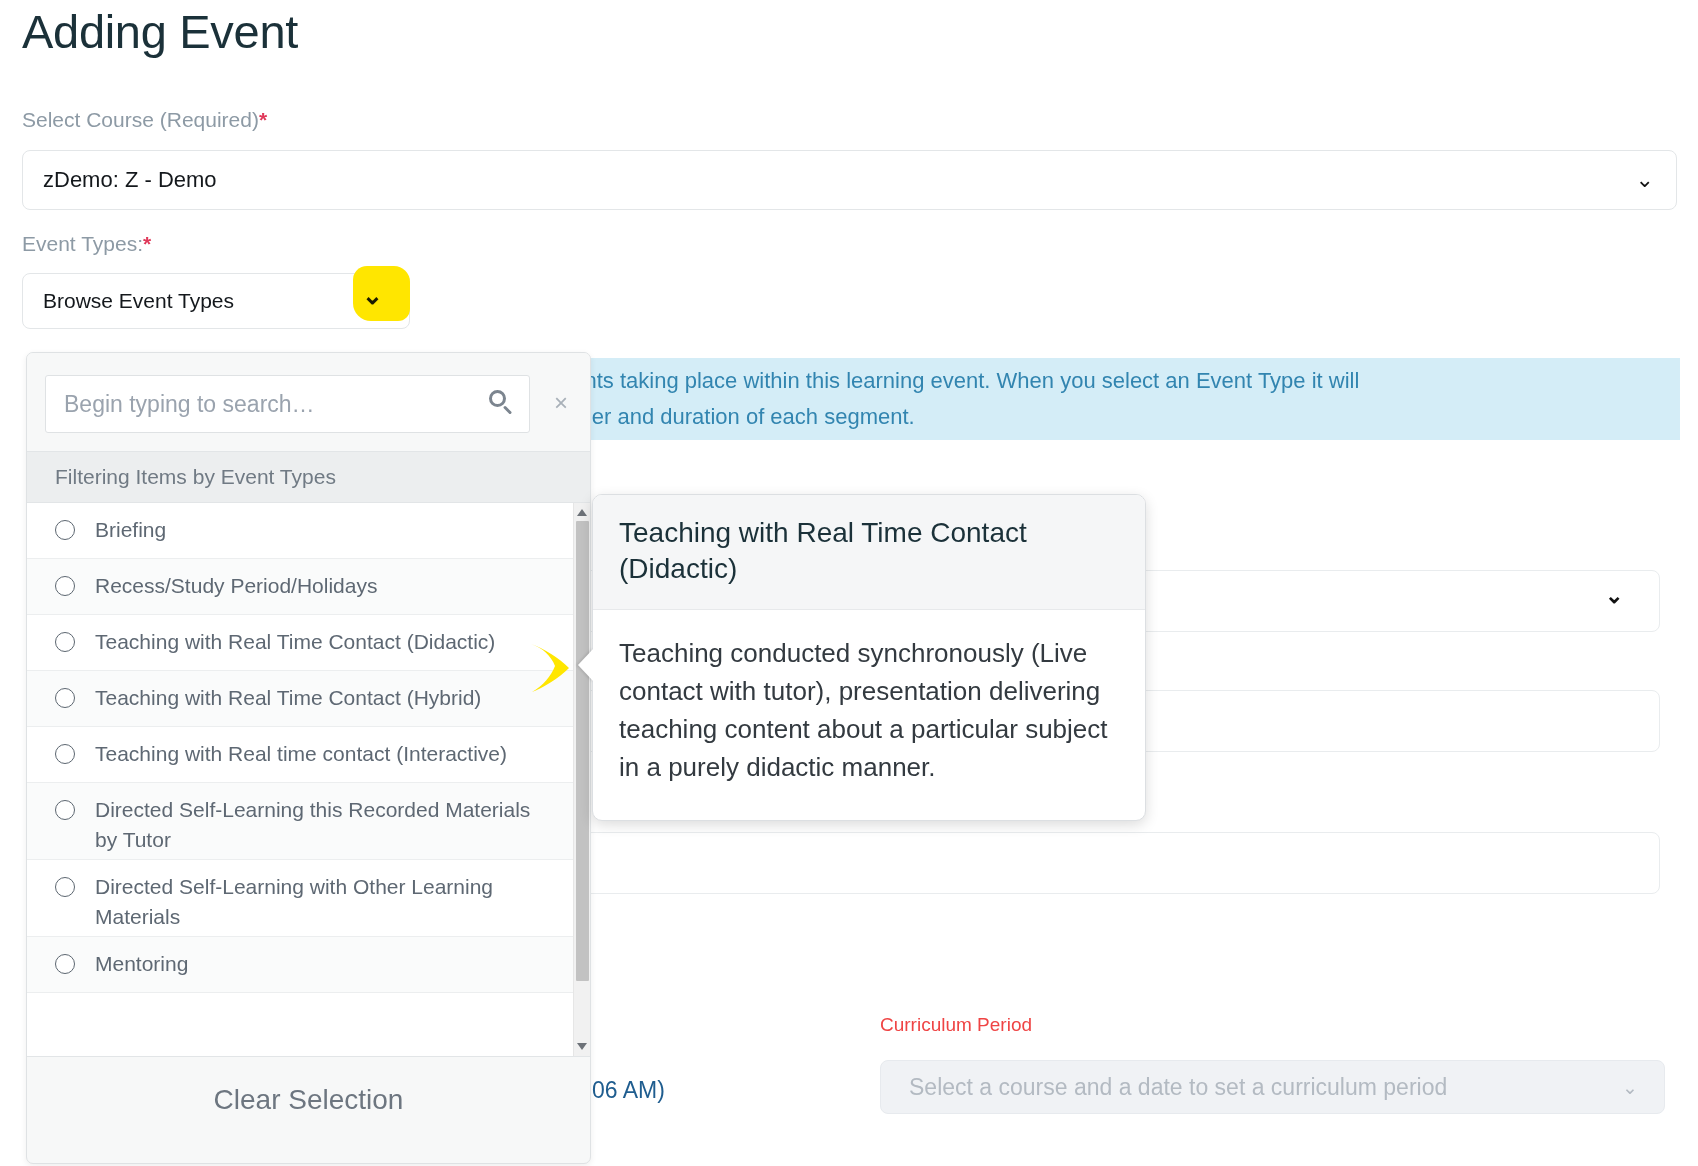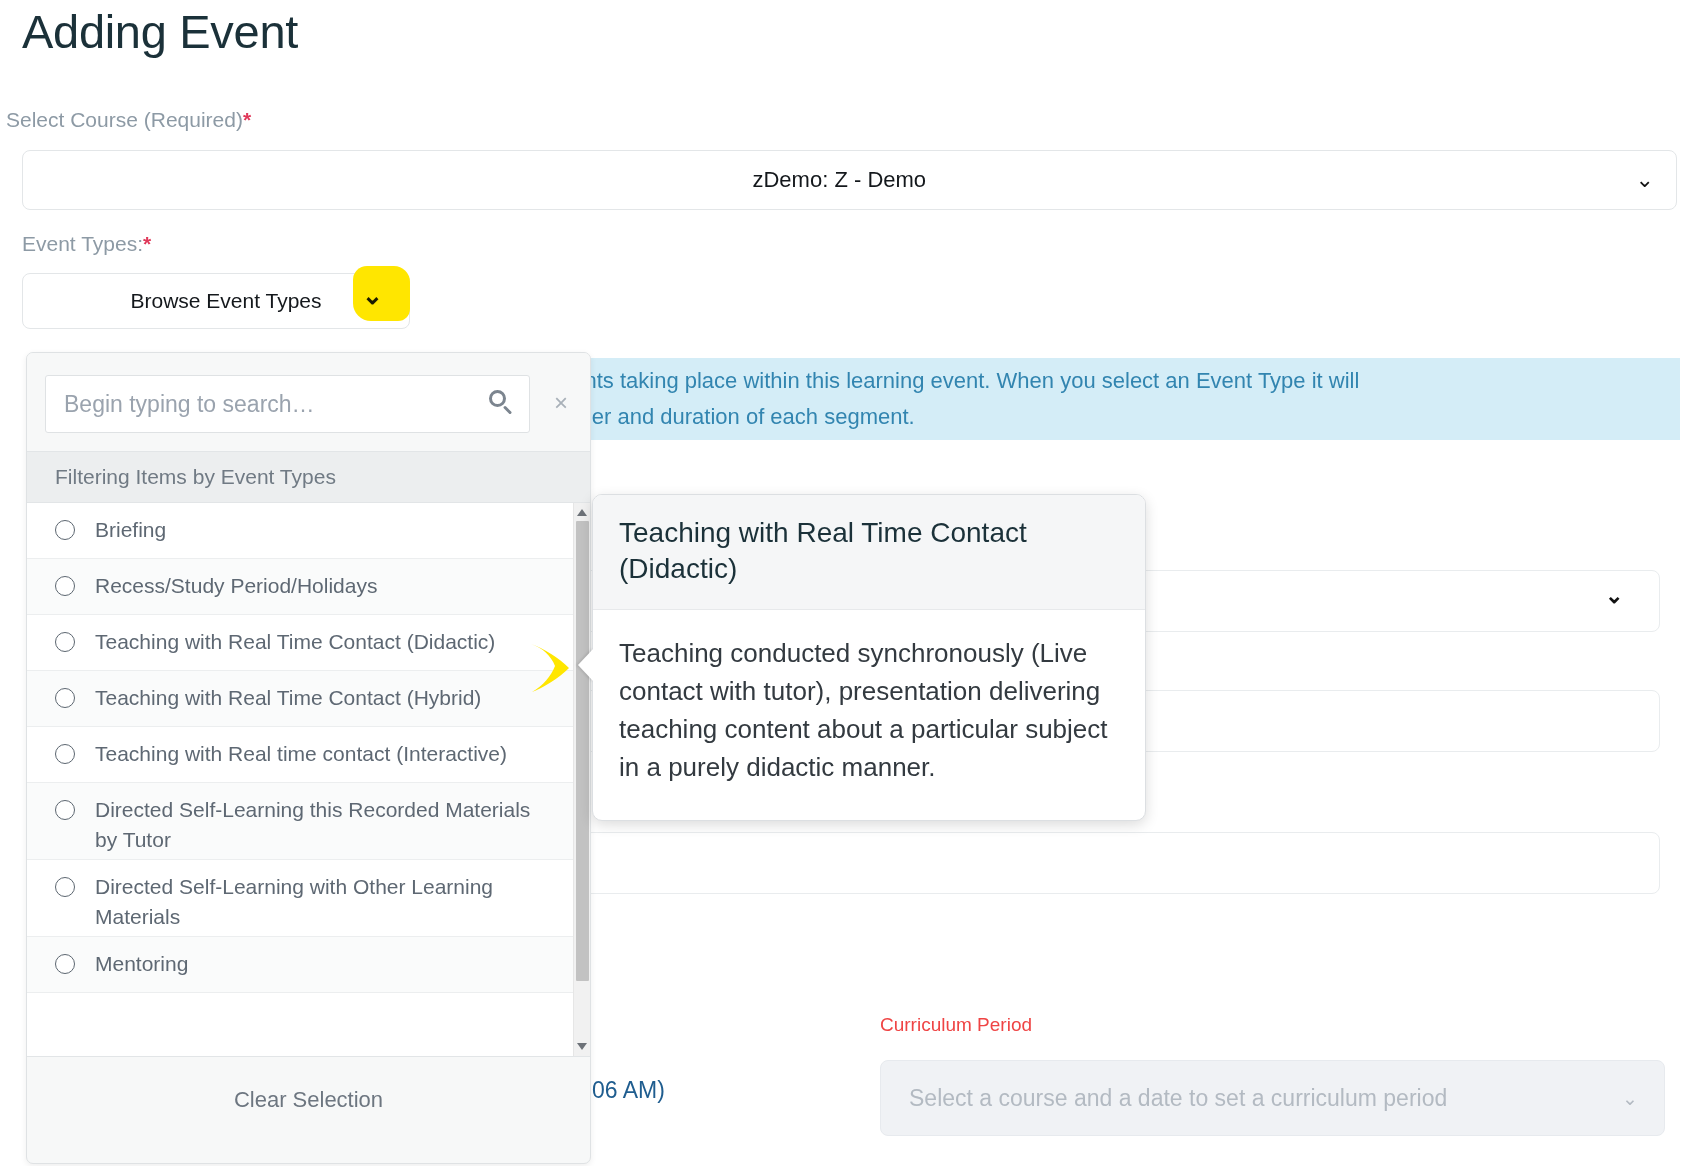--- a/index.html
+++ b/index.html
@@ -41,21 +41,20 @@
   .req-star { color: #e0395a; font-weight: 700; }
 
   
   .select-box {
     position: absolute;
     border: 1px solid #e3e6e8;
     border-radius: 8px;
     background: #fff;
     display: flex;
     align-items: center;
-    text-align: center;
   }
   .select-box .sel-text {
     font-size: 22px;
     color: #14181c;
     padding-left: 20px;
     flex: 1;
     white-space: nowrap;
     overflow: hidden;
   }
   .chev {
@@ -142,21 +141,21 @@
   .cp-label {
     position: absolute;
     left: 880px; top: 1014px;
     font-size: 19px;
     color: #ef4444;
     white-space: nowrap;
   }
   .cp-select {
     position: absolute;
     left: 880px; top: 1060px;
-    width: 785px; height: 76px;
+    width: 785px; height: 54px;
     background: #f0f2f5;
     border: 1px solid #e7eaee;
     border-radius: 8px;
     display: flex;
     align-items: center;
   }
   .cp-select .cp-text {
     font-size: 23px;
     color: #b3bac2;
     padding-left: 28px;
@@ -310,21 +309,21 @@
     border-radius: 1px;
   }
 
   .dd-clear-selection {
     height: 86px;
     background: #f7f8f8;
     border-top: 1px solid #e2e5e7;
     display: flex;
     align-items: center;
     justify-content: center;
-    font-size: 22px;
+    font-size: 28px;
     color: #6d7680;
     cursor: pointer;
   }
 
   
   .arrow-marker {
     position: absolute;
     left: 529px; top: 642px;
     z-index: 14;
     width: 44px; height: 52px;
@@ -368,21 +367,21 @@
     color: #333a40;
   }
 </style>
 </head>
 <body>
 
 <div class="page">
 
   <div class="page-title">Adding Event</div>
 
-  <div class="field-label" style="left:6px; top:108px;">
+  <div class="field-label" style="left:22px; top:108px;">
     <span>Select Course (Required)</span><span class="req-star">*</span>
   </div>
   <div class="select-box" id="course-select">
     <span class="sel-text">zDemo: Z - Demo</span>
     <span class="chev">⌄</span>
   </div>
 
   <div class="field-label" style="left:22px; top:232px;">
     <span>Event Types:</span><span class="req-star">*</span>
   </div>

